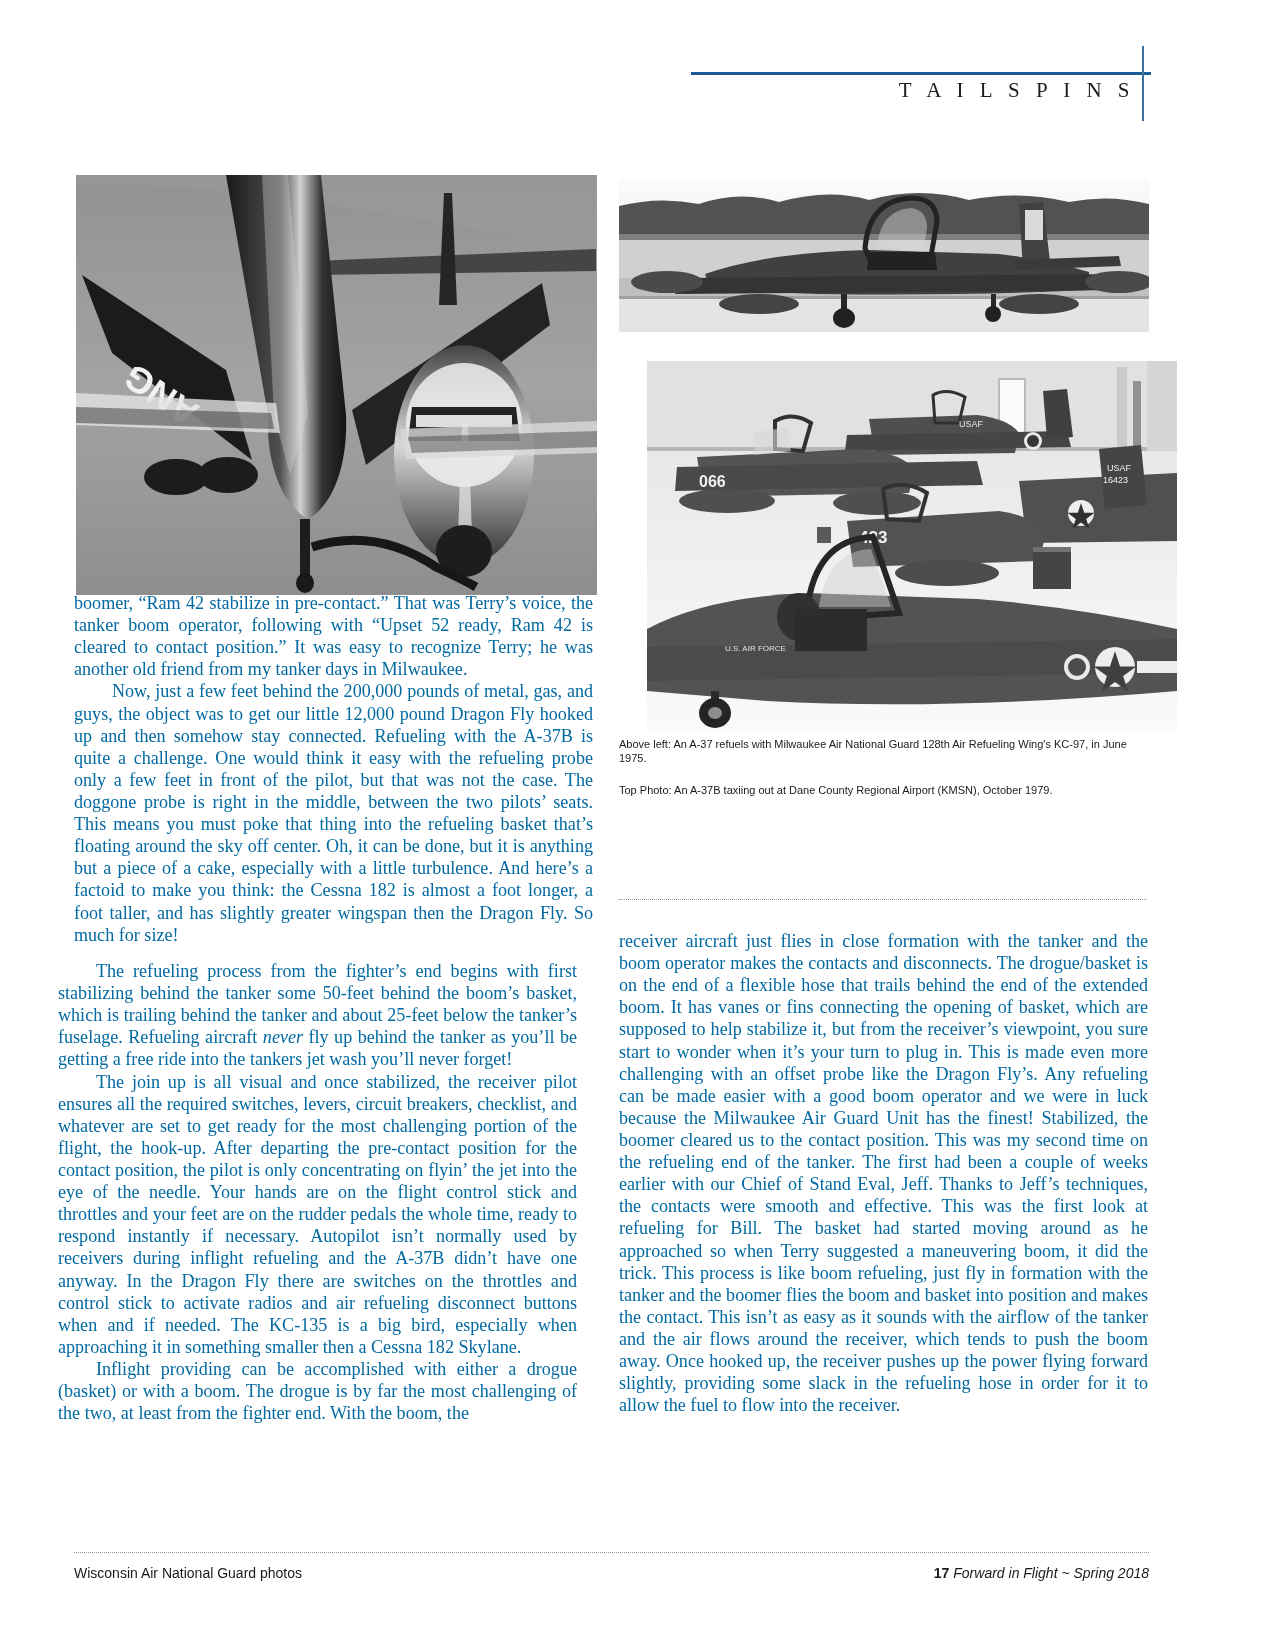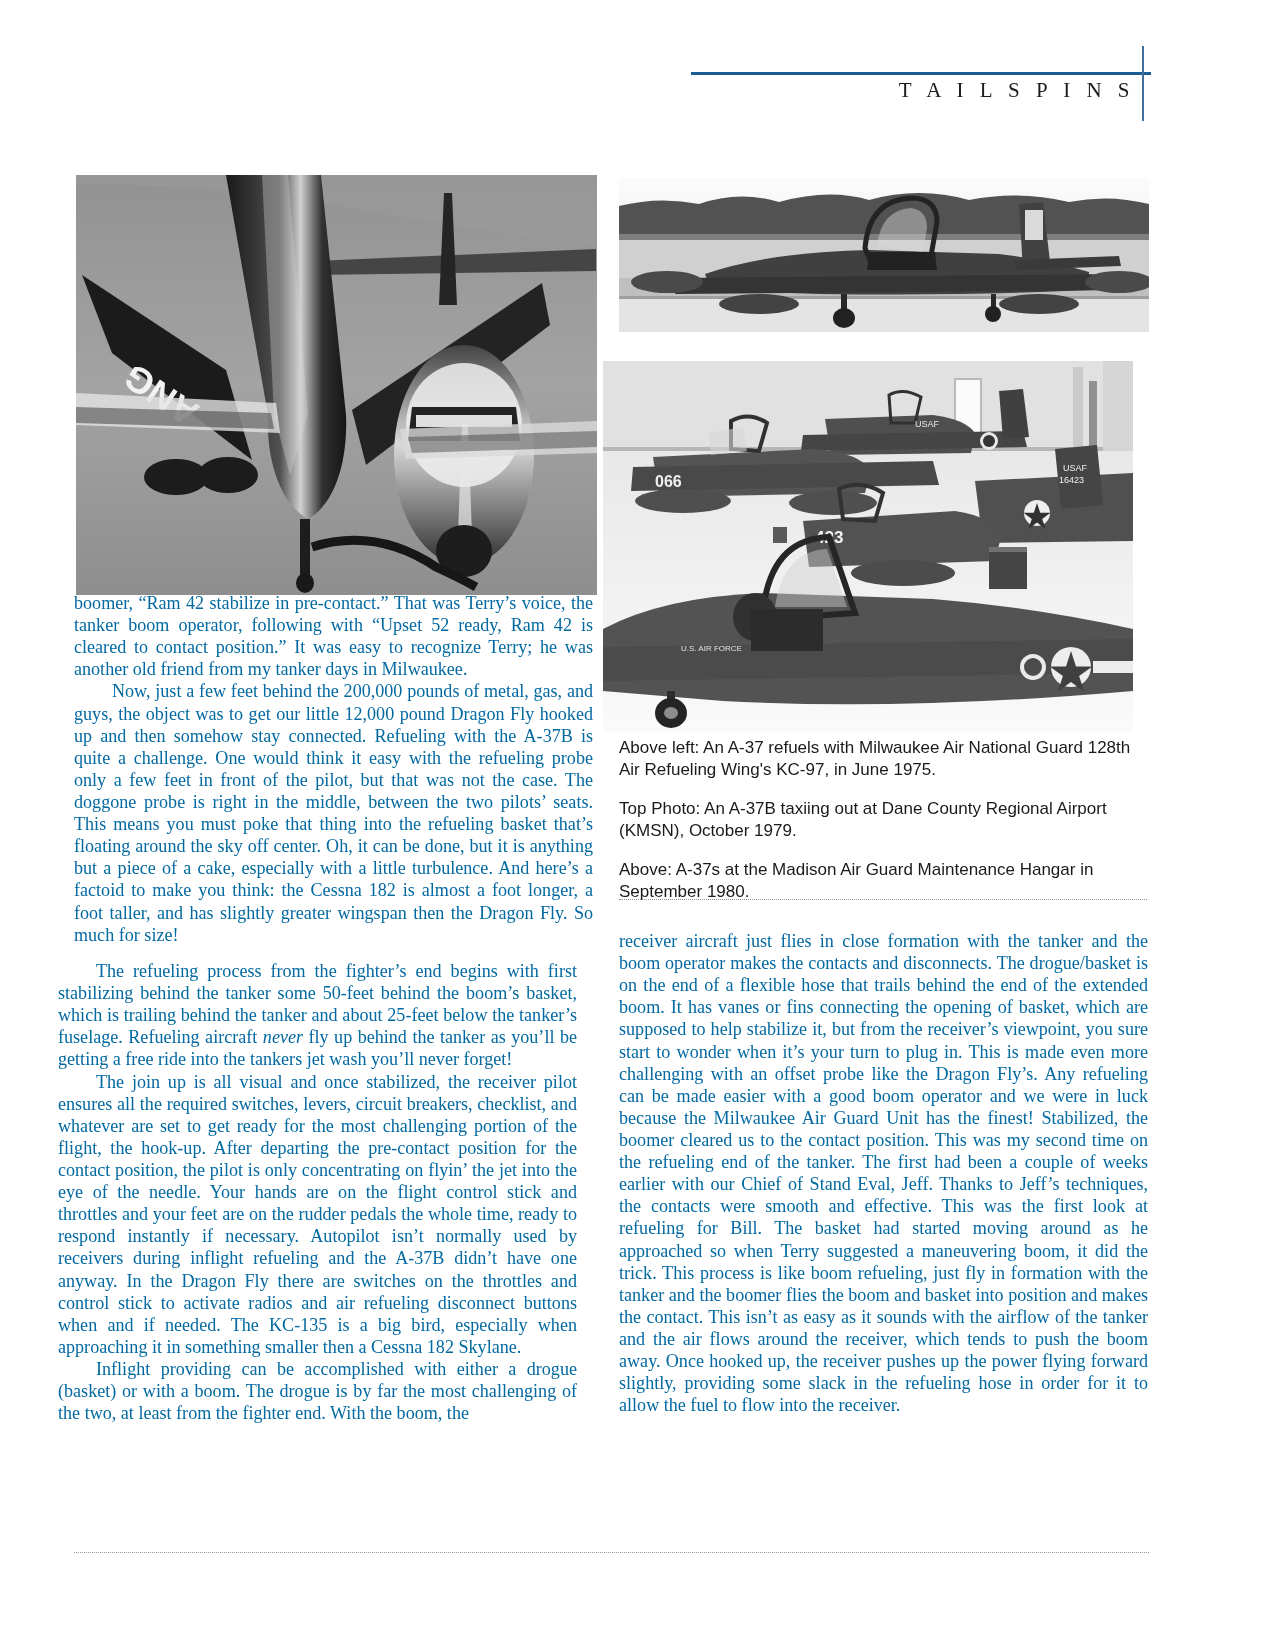--- a/index.html
+++ b/index.html
@@ -45,32 +45,32 @@
   }
 
   
   .photo {
     position: absolute;
     overflow: hidden;
     background: #6e6e6e;
   }
   .photo-main   { left: 76px;  top: 175px; width: 521px; height: 420px; }
   .photo-top    { left: 619px; top: 178px; width: 530px; height: 154px; }
-  .photo-hangar { left: 603px; top: 361px; width: 530px; height: 371px; }
+  .photo-hangar { left: 647px; top: 361px; width: 530px; height: 371px; }
 
   .ph-svg { display: block; width: 100%; height: 100%; }
 
   
   .captions {
     position: absolute;
     left: 619px;
     top: 737px;
     width: 527px;
     font-family: "Liberation Sans", sans-serif;
-    font-size: 17px;
+    font-size: 11px;
     line-height: 1.30;
     color: #1a1a1a;
   }
   .captions p { margin: 0 0 17px 0; }
   .captions p:last-child { margin-bottom: 0; }
 
   .cap-divider {
     position: absolute;
     left: 619px;
     top: 899px;
@@ -326,34 +326,37 @@
         <ellipse cx="68" cy="352" rx="16" ry="15" fill="#1d1d1d"></ellipse>
         <ellipse cx="68" cy="352" rx="7" ry="6" fill="#8a8a8a"></ellipse>
       </g>
       <rect x="0" y="0" width="530" height="371" fill="#ffffff" opacity="0.03"></rect>
     </svg>
   </div>
 
   <div class="captions">
     <p>Above left: An A-37 refuels with Milwaukee Air National Guard 128th Air Refueling Wing's KC-97, in June 1975.</p>
     <p>Top Photo: An A-37B taxiing out at Dane County Regional Airport (KMSN), October 1979.</p>
-    <p>Above: A-37s at the Madison Air Guard Maintenance Hangar in September 1980.</p>
   </div>
   <div class="cap-divider"></div>
 
   <div class="col col-left-top">
     <p>boomer, “Ram 42 stabilize in pre-contact.” That was Terry’s voice, the tanker boom operator, following with “Upset 52 ready, Ram 42 is cleared to contact position.” It was easy to recognize Terry; he was another old friend from my tanker days in Milwaukee.</p>
     <p class="ind">Now, just a few feet behind the 200,000 pounds of metal, gas, and guys, the object was to get our little 12,000 pound Dragon Fly hooked up and then somehow stay connected. Refueling with the A-37B is quite a challenge. One would think it easy with the refueling probe only a few feet in front of the pilot, but that was not the case. The doggone probe is right in the middle, between the two pilots’ seats. This means you must poke that thing into the refueling basket that’s floating around the sky off center. Oh, it can be done, but it is anything but a piece of a cake, especially with a little turbulence. And here’s a factoid to make you think: the Cessna 182 is almost a foot longer, a foot taller, and has slightly greater wingspan then the Dragon Fly. So much for size!</p>
   </div>
 
   <div class="col col-left-bot">
     <p class="ind"><span>The refueling process from the fighter’s end begins with first stabilizing behind the tanker some 50-feet behind the boom’s basket, which is trailing behind the tanker and about 25-feet below the tanker’s fuselage. Refueling aircraft </span><em>never</em><span> fly up behind the tanker as you’ll be getting a free ride into the tankers jet wash you’ll never forget!</span></p>
     <p class="ind">The join up is all visual and once stabilized, the receiver pilot ensures all the required switches, levers, circuit breakers, checklist, and whatever are set to get ready for the most challenging portion of the flight, the hook-up. After departing the pre-contact position for the contact position, the pilot is only concentrating on flyin’ the jet into the eye of the needle. Your hands are on the flight control stick and throttles and your feet are on the rudder pedals the whole time, ready to respond instantly if necessary. Autopilot isn’t normally used by receivers during inflight refueling and the A-37B didn’t have one anyway. In the Dragon Fly there are switches on the throttles and control stick to activate radios and air refueling disconnect buttons when and if needed. The KC-135 is a big bird, especially when approaching it in something smaller then a Cessna 182 Skylane.</p>
     <p class="ind">Inflight providing can be accomplished with either a drogue (basket) or with a boom. The drogue is by far the most challenging of the two, at least from the fighter end. With the boom, the</p>
   </div>
 
   <div class="col col-right-bot">
     <p>receiver aircraft just flies in close formation with the tanker and the boom operator makes the contacts and disconnects. The drogue/basket is on the end of a flexible hose that trails behind the end of the extended boom. It has vanes or fins connecting the opening of basket, which are supposed to help stabilize it, but from the receiver’s viewpoint, you sure start to wonder when it’s your turn to plug in. This is made even more challenging with an offset probe like the Dragon Fly’s. Any refueling can be made easier with a good boom operator and we were in luck because the Milwaukee Air Guard Unit has the finest! Stabilized, the boomer cleared us to the contact position. This was my second time on the refueling end of the tanker. The first had been a couple of weeks earlier with our Chief of Stand Eval, Jeff. Thanks to Jeff’s techniques, the contacts were smooth and effective. This was the first look at refueling for Bill. The basket had started moving around as he approached so when Terry suggested a maneuvering boom, it did the trick. This process is like boom refueling, just fly in formation with the tanker and the boomer flies the boom and basket into position and makes the contact. This isn’t as easy as it sounds with the airflow of the tanker and the air flows around the receiver, which tends to push the boom away. Once hooked up, the receiver pushes up the power flying forward slightly, providing some slack in the refueling hose in order for it to allow the fuel to flow into the receiver.</p>
   </div>
 
   <div class="footer-divider"></div>
+  <div class="footer">
+    <span class="footer-left">Wisconsin Air National Guard photos</span>
+    <span class="footer-right"><span class="footer-page">17</span> <span class="footer-pub">Forward in Flight ~ Spring 2018</span></span>
+  </div>
 
 </div>
 
 </body></html>

